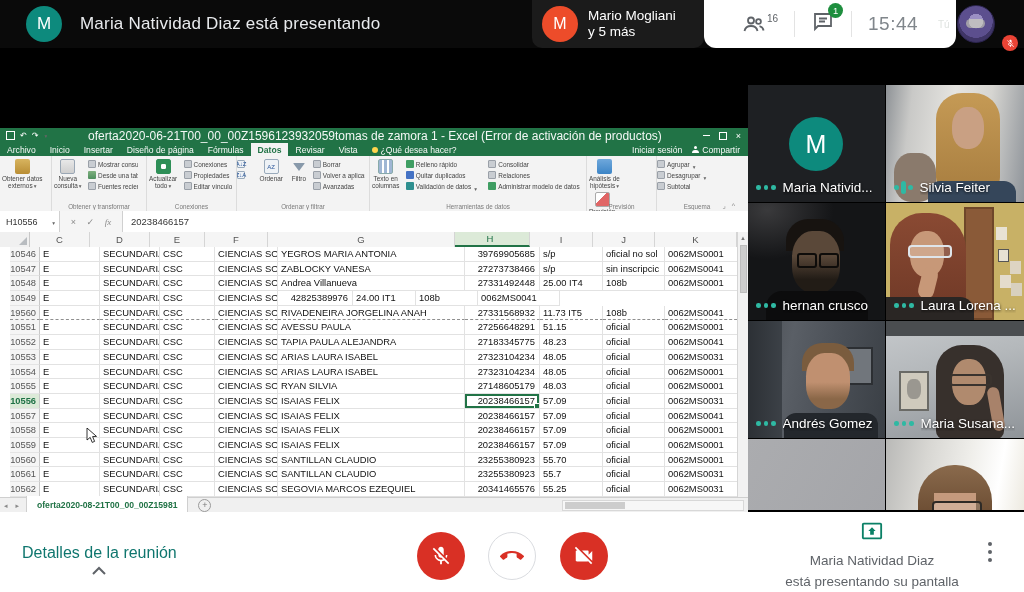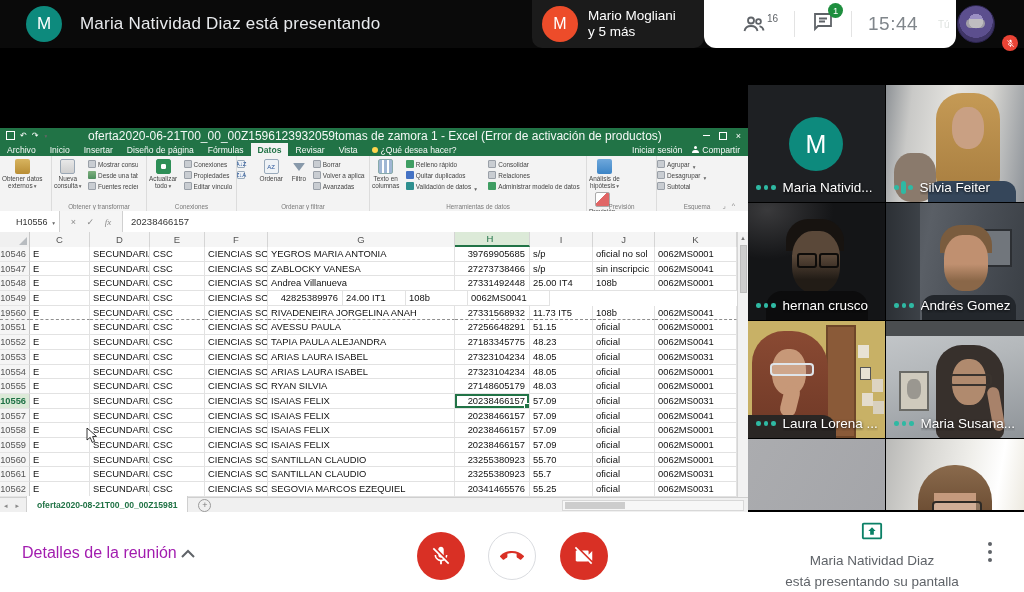--- a/index.html
+++ b/index.html
@@ -71,33 +71,33 @@
   .ic-gray{background:#c9cdd2;border:1px solid #9aa0a8;box-sizing:border-box;}
   .ic-az{background:#eef2f6;border:1px solid #9ab;box-sizing:border-box;font-size:6px;color:#2b579a;display:flex;align-items:center;justify-content:center;}
   .ic-funnel{width:0;height:0;border-left:6px solid transparent;border-right:6px solid transparent;border-top:8px solid #8899aa;border-radius:1px;}
   .ic-cols{background:repeating-linear-gradient(90deg,#9fb6d4 0 3px,#fff 3px 5px);border:1px solid #8aa;box-sizing:border-box;}
   .ic-green{background:#3f9e63;}
   .ic-blue{background:#4472c4;}
   .ic-teal{background:#2e8f8f;}
   .ribbon-tail{position:absolute;right:2px;bottom:1px;font-size:7px;color:#888;display:flex;gap:6px;}
 
   .xl-formula{position:absolute;left:0;top:83px;width:748px;height:21px;background:#f5f5f5;border-bottom:1px solid #d0d0d0;display:flex;align-items:stretch;}
-  .namebox{width:60px;background:#fff;border-right:1px solid #d0d0d0;font-size:9px;color:#333;display:flex;align-items:center;padding-left:16px;box-sizing:border-box;}
+  .namebox{width:60px;background:#fff;border-right:1px solid #d0d0d0;font-size:9px;color:#333;display:flex;align-items:center;padding-left:6px;box-sizing:border-box;}
   .namebox .caret{margin-left:auto;margin-right:4px;}
   .fbtns{width:62px;display:flex;align-items:center;justify-content:space-evenly;color:#8a8a8a;font-size:9px;border-right:1px solid #d0d0d0;}
   .fx{font-style:italic;font-family:"Liberation Serif",serif;}
   .fvalue{flex:1;background:#fff;font-size:9.5px;color:#333;display:flex;align-items:center;padding-left:8px;}
 
   .xl-colhead{position:absolute;left:0;top:104px;width:737px;height:15px;display:flex;background:#f5f5f5;border-bottom:1px solid #c8c8c8;}
   .corner{width:30px;height:15px;border-right:1px solid #c8c8c8;box-sizing:border-box;position:relative;background:#f0f0f0;}
   .corner::after{content:"";position:absolute;right:2px;bottom:2px;width:0;height:0;border-left:8px solid transparent;border-bottom:8px solid #b8bcc0;}
   .ch{height:15px;display:flex;align-items:center;justify-content:center;font-size:9.5px;color:#555;border-right:1px solid #d5d5d5;box-sizing:border-box;}
   .ch-sel{background:#dcead8;color:#1e7145;border-bottom:2px solid #217346;}
 
-  .xl-grid{position:absolute;left:0;top:119px;width:737px;height:250px;background:#fff;overflow:hidden;}
+  .xl-grid{position:absolute;left:0;top:119px;width:737px;height:250px;background:#fff;overflow:hidden;padding-left:10px;}
   .g-row{display:flex;height:14.7px;line-height:14.6px;}
   .rh{width:30px;background:#f5f5f5;color:#555;font-size:9.3px;text-align:right;padding-right:3px;border-right:1px solid #c8c8c8;border-bottom:1px solid #e4e4e4;box-sizing:border-box;}
   .rh-sel{background:#dcead8;color:#1e7145;font-weight:bold;}
   .gc{font-size:9.4px;color:#111;border-right:1px solid #e2e2e2;border-bottom:1px solid #e2e2e2;box-sizing:border-box;white-space:nowrap;overflow:hidden;padding-left:3px;}
   .col-1{width:60px;}.col-2{width:60px;}.col-3{width:55px;}.col-4{width:63px;}.col-5{width:187px;}
   .col-6{width:75px;text-align:right;padding-right:4px;}
   .col-7{width:63px;}.col-8{width:62px;}.col-9{width:82px;}
   .page-break .gc,.page-break .rh{border-bottom:1px dashed #8f8f8f;}
   .sel-cell{position:relative;box-shadow:inset 0 0 0 2px #217346;z-index:2;}
   .sel-cell::after{content:"";position:absolute;right:-1px;bottom:-1px;width:4px;height:4px;background:#217346;border:1px solid #fff;}
@@ -163,21 +163,21 @@
   .t6-gl{left:64px;top:53px;width:38px;height:8px;border:2px solid #3a332e;border-radius:3px;}
   .t6-arm{left:104px;top:66px;width:12px;height:44px;background:#a8826a;border-radius:6px;transform:rotate(-10deg);}
   .t7{background:linear-gradient(120deg,#abacaf,#a3a4a8);}
   .t8{background:linear-gradient(100deg,#b9b9b7 0%,#d8d7d3 28%,#efeeea 55%,#ffffff 76%,#e8e4d8 100%);}
   .t8-hair{left:32px;top:26px;width:74px;height:45px;background:linear-gradient(#8a6a4c,#6e4f35);border-radius:36px 36px 0 0;}
   .t8-face{left:48px;top:54px;width:42px;height:18px;background:#c59a7d;}
   .t8-gl{left:46px;top:62px;width:46px;height:9px;border:2px solid #2e2a26;border-radius:4px;background:rgba(255,255,255,.2);}
 
   
   .bottombar{position:absolute;left:0;top:512px;width:1024px;height:80px;background:#fff;z-index:40;}
-  .details{position:absolute;left:22px;top:32px;display:flex;align-items:center;gap:4px;color:#a21caf;font-size:16px;}
+  .details{position:absolute;left:22px;top:32px;display:flex;align-items:center;gap:4px;color:#0f766e;font-size:16px;flex-direction:column;}
   .ctl{position:absolute;top:20px;width:48px;height:48px;border-radius:50%;display:flex;align-items:center;justify-content:center;box-sizing:border-box;}
   .ctl-red{background:#d93025;}
   .ctl-white{background:#fff;border:1px solid #dadce0;}
   .mic-ctl{left:417px;}
   .call-ctl{left:488px;}
   .cam-ctl{left:560px;}
   .present-box{position:absolute;left:740px;top:8px;width:264px;text-align:center;}
   .present-text{color:#5f6368;font-size:13.5px;line-height:21px;margin-top:4px;}
   .vdots{position:absolute;left:988px;top:30px;display:flex;flex-direction:column;gap:4px;}
   .vdots i{width:4px;height:4px;border-radius:50%;background:#5f6368;display:block;}
@@ -721,52 +721,52 @@
       <div class="abs t3-body"></div>
       <div class="tile-label">
           <span class="dots">
             <i></i>
             <i></i>
             <i></i>
           </span>
           <span class="tile-name">hernan crusco</span>
         </div>
     </div>
-    <div class="tile t4">
-      <div class="abs t4-cur"></div>
-      <div class="abs t4-frame"></div>
-      <div class="abs t4-hair"></div>
-      <div class="abs t4-face"></div>
-      <div class="abs t4-body"></div>
-      <div class="tile-label">
-          <span class="dots">
-            <i></i>
-            <i></i>
-            <i></i>
-          </span>
-          <span class="tile-name">Andrés Gomez</span>
-        </div>
-    </div>
     <div class="tile t5">
       <div class="abs t5-door"></div>
       <div class="abs t5-ph"></div>
       <div class="abs t5-hair"></div>
       <div class="abs t5-face"></div>
       <div class="abs t5-gl"></div>
       <div class="abs t5-hand"></div>
       <div class="abs t5-body"></div>
       <div class="tile-label">
           <span class="dots">
             <i></i>
             <i></i>
             <i></i>
           </span>
           <span class="tile-name">Laura Lorena ...</span>
         </div>
     </div>
+    <div class="tile t4">
+      <div class="abs t4-cur"></div>
+      <div class="abs t4-frame"></div>
+      <div class="abs t4-hair"></div>
+      <div class="abs t4-face"></div>
+      <div class="abs t4-body"></div>
+      <div class="tile-label">
+          <span class="dots">
+            <i></i>
+            <i></i>
+            <i></i>
+          </span>
+          <span class="tile-name">Andrés Gomez</span>
+        </div>
+    </div>
     <div class="tile t6">
       <div class="abs t6-ceil"></div>
       <div class="abs t6-frame"></div>
       <div class="abs t6-hair"></div>
       <div class="abs t6-face"></div>
       <div class="abs t6-gl"></div>
       <div class="abs t6-arm"></div>
       <div class="tile-label">
           <span class="dots">
             <i></i>

